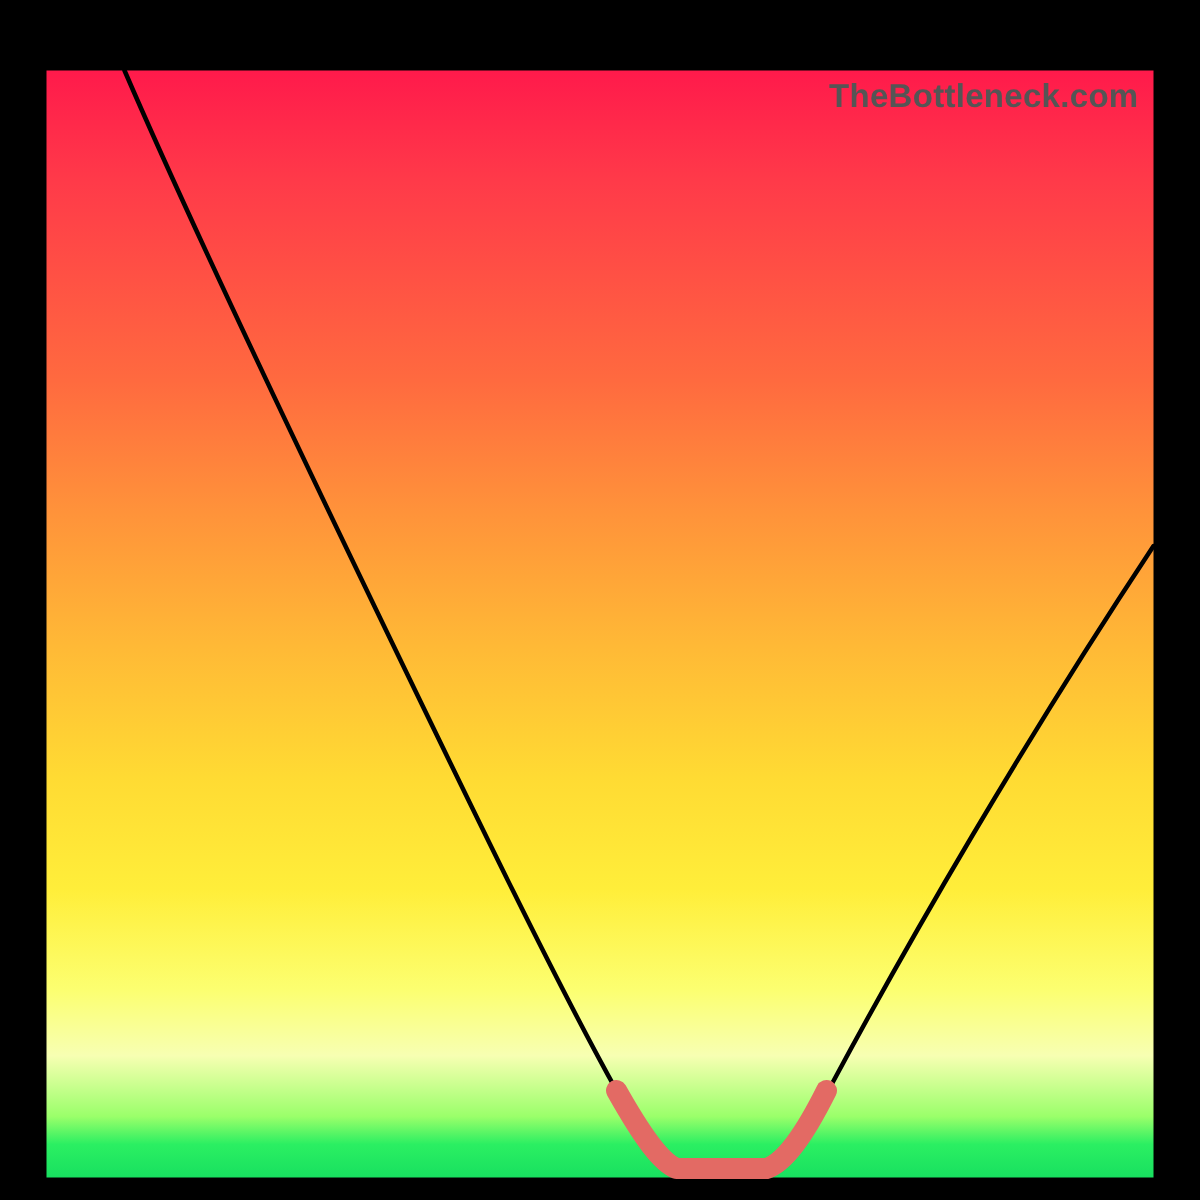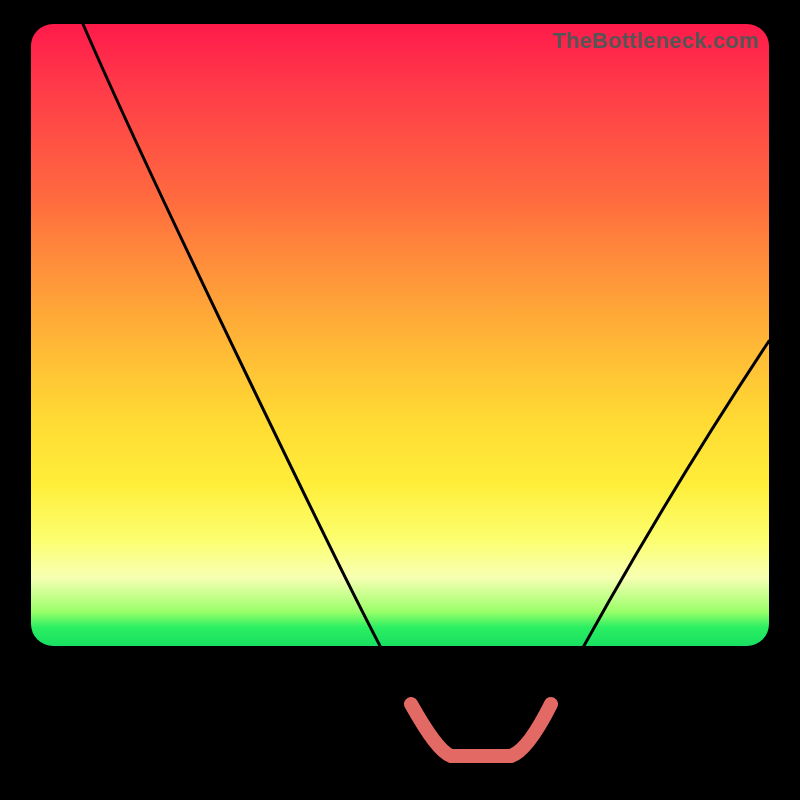--- a/index.html
+++ b/index.html
@@ -13,40 +13,39 @@
   }
   .outer {
     position: relative;
     width: 800px;
     height: 800px;
     background: #000;
   }
   .plot {
     position: absolute;
     left: 31px;
-    top: 24px;
+    top: 47px;
     width: 738px;
-    height: 622px;
+    height: 738px;
     
     background: linear-gradient(
       to bottom,
       #ff1a4b 0%,
       #ff3a49 10%,
       #ff6a3f 28%,
       #ff933a 40%,
       #ffb936 52%,
       #ffdb33 64%,
       #ffee3a 74%,
       #fcff70 83%,
       #f7ffb2 89%,
       #9aff6a 94.5%,
       #2bef62 97%,
       #18e060 100%
     );
-    border-radius: 22px;
   }
   .watermark {
     position: absolute;
     top: 4px;
     right: 10px;
     color: #555;
     font-size: 22px;
     font-weight: 600;
     letter-spacing: 0.2px;
     user-select: none;

